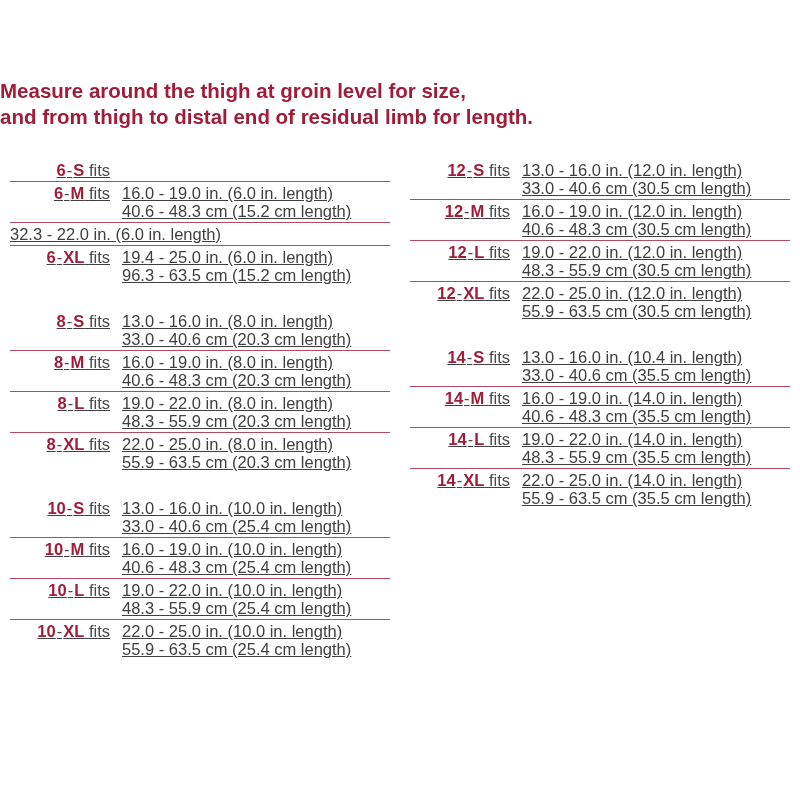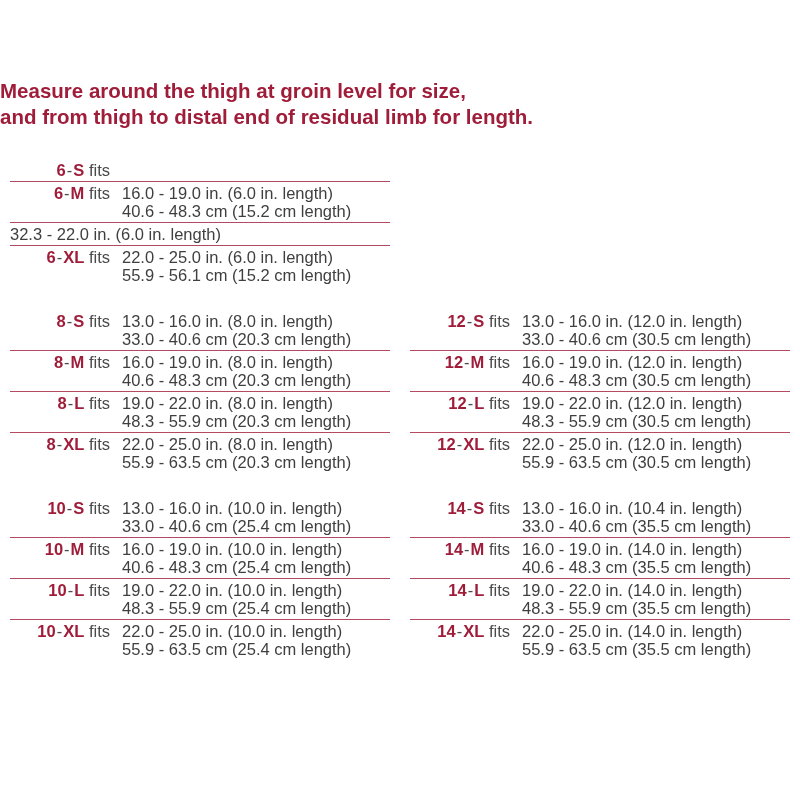--- a/index.html
+++ b/index.html
@@ -17,21 +17,22 @@
   .heading {
     margin-top: 78px;
     font-size: 20.5px;
     line-height: 26px;
     font-weight: 700;
     color: #a01d3a;
   }
   .columns {
     display: flex;
     margin-top: 29px;
-    align-items: flex-end;
+    align-items: flex-start;
+    text-decoration: underline;
   }
   .col { width: 380px; }
   .col-left  { margin-left: 10px; }
   .col-right { margin-left: 20px; }
   .group { margin-bottom: 24px; }
   .group:last-child { margin-bottom: 0; }
   .entry {
     display: flex;
     padding: 2px 0 2px;
     font-size: 16.5px;
@@ -81,22 +82,22 @@
             </div>
           </div>
           <div class="entry">
             <div class="values">
               <div class="line">32.3 - 22.0 in. (6.0 in. length)</div>
             </div>
           </div>
           <div class="entry">
             <div class="label"><span class="size"><span class="sz">6</span><span class="hyph">-</span><span class="sz">XL</span></span> <span class="fits">fits</span></div>
             <div class="values">
-              <div class="line">22.0 - 25.0 in. (6.0 in. length)</div>
-              <div class="line">55.9 - 56.1 cm (15.2 cm length)</div>
+              <div class="line">19.4 - 25.0 in. (6.0 in. length)</div>
+              <div class="line">96.3 - 63.5 cm (15.2 cm length)</div>
             </div>
           </div>
         </div>
         <div class="group">
           <div class="entry">
             <div class="label"><span class="size"><span class="sz">8</span><span class="hyph">-</span><span class="sz">S</span></span> <span class="fits">fits</span></div>
             <div class="values">
               <div class="line">13.0 - 16.0 in. (8.0 in. length)</div>
               <div class="line">33.0 - 40.6 cm (20.3 cm length)</div>
             </div>

